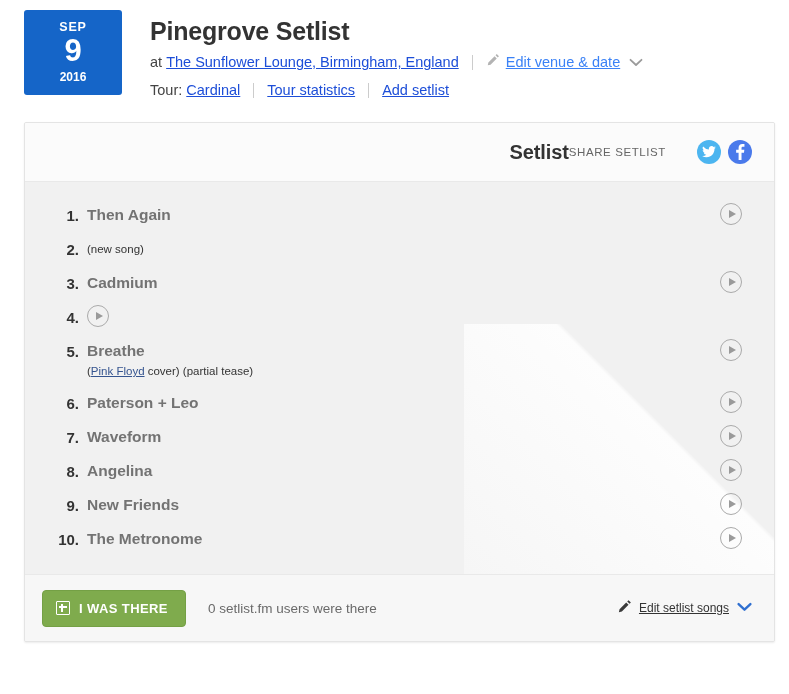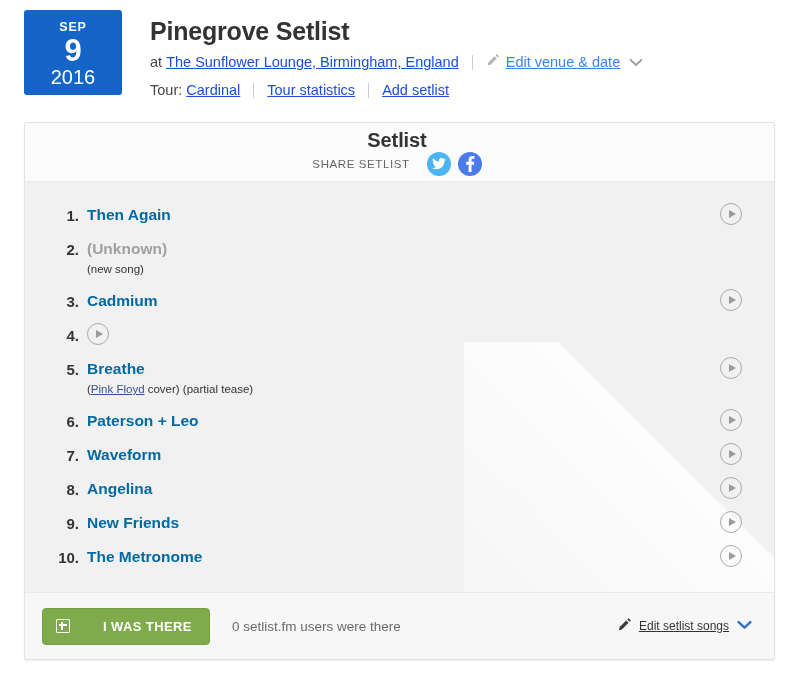--- a/index.html
+++ b/index.html
@@ -45,22 +45,22 @@
     letter-spacing: 0.9px;
     line-height: 15px;
   }
   .date-day {
     font-size: 31px;
     font-weight: bold;
     line-height: 34px;
     margin-top: -1px;
   }
   .date-year {
-    font-size: 20px;
-    font-weight: normal;
+    font-size: 12px;
+    font-weight: bold;
     line-height: 20px;
     margin-top: -1px;
   }
 
   .header-text {
     margin-left: 28px;
     padding-top: 6px;
   }
   .event-title {
     font-size: 25px;
@@ -125,40 +125,39 @@
     box-shadow: 0 1px 2px rgba(0,0,0,0.08);
     overflow: hidden;
   }
 
   .card-head {
     height: 59px;
     background: #fbfbfb;
     border-bottom: 1px solid #e9e9e9;
     display: flex;
     align-items: center;
-    justify-content: center;
+    justify-content: flex-end;
     padding: 0 22px 0 17px;
     box-sizing: border-box;
-    flex-direction: column;
   }
   .card-title {
     font-size: 20px;
     font-weight: bold;
     color: #333333;
     letter-spacing: -0.1px;
   }
   .share-area {
     display: flex;
     align-items: center;
   }
   .share-label {
     font-size: 11.5px;
     letter-spacing: 0.6px;
     color: #666666;
-    margin-right: 10px;
+    margin-right: 24px;
   }
   .social {
     width: 24px;
     height: 24px;
     border-radius: 50%;
     display: inline-flex;
     align-items: center;
     justify-content: center;
     margin-left: 7px;
   }
@@ -209,21 +208,21 @@
     box-sizing: border-box;
   }
   .song-main {
     flex: 1 1 auto;
     padding-top: 7px;
     padding-bottom: 7px;
   }
   .song-name {
     font-size: 15.5px;
     font-weight: bold;
-    color: #0369a1;
+    color: #737373;
     line-height: 20px;
   }
   .song-name.unknown { color: #a0a0a0; }
   .song-note {
     font-size: 11.5px;
     color: #333333;
     line-height: 16px;
     margin-top: 2px;
   }
   .song-note a { color: #35548f; text-decoration: underline; }
@@ -271,21 +270,20 @@
     border: 1px solid #74a045;
     border-radius: 4px;
     color: #ffffff;
     font-size: 13px;
     font-weight: bold;
     letter-spacing: 0.4px;
     padding: 10px 17px 10px 13px;
     display: inline-flex;
     align-items: center;
     cursor: pointer;
-    gap: 24px;
   }
   .iwt-btn .plus-box {
     display: inline-block;
     width: 12px;
     height: 12px;
     border: 1.3px solid #ffffff;
     border-radius: 1px;
     position: relative;
     margin-right: 9px;
   }
@@ -396,21 +394,20 @@
           </div>
           <div class="play-cell">
             <div class="play-btn">
               <span class="tri"></span>
             </div>
           </div>
         </li>
         <li class="song-row">
           <div class="song-num">2.</div>
           <div class="song-main">
-            <div class="song-name unknown">(Unknown)</div>
             <div class="song-note">(new song)</div>
           </div>
           <div class="play-cell"></div>
         </li>
         <li class="song-row">
           <div class="song-num">3.</div>
           <div class="song-main">
             <div class="song-name">Cadmium</div>
           </div>
           <div class="play-cell">

